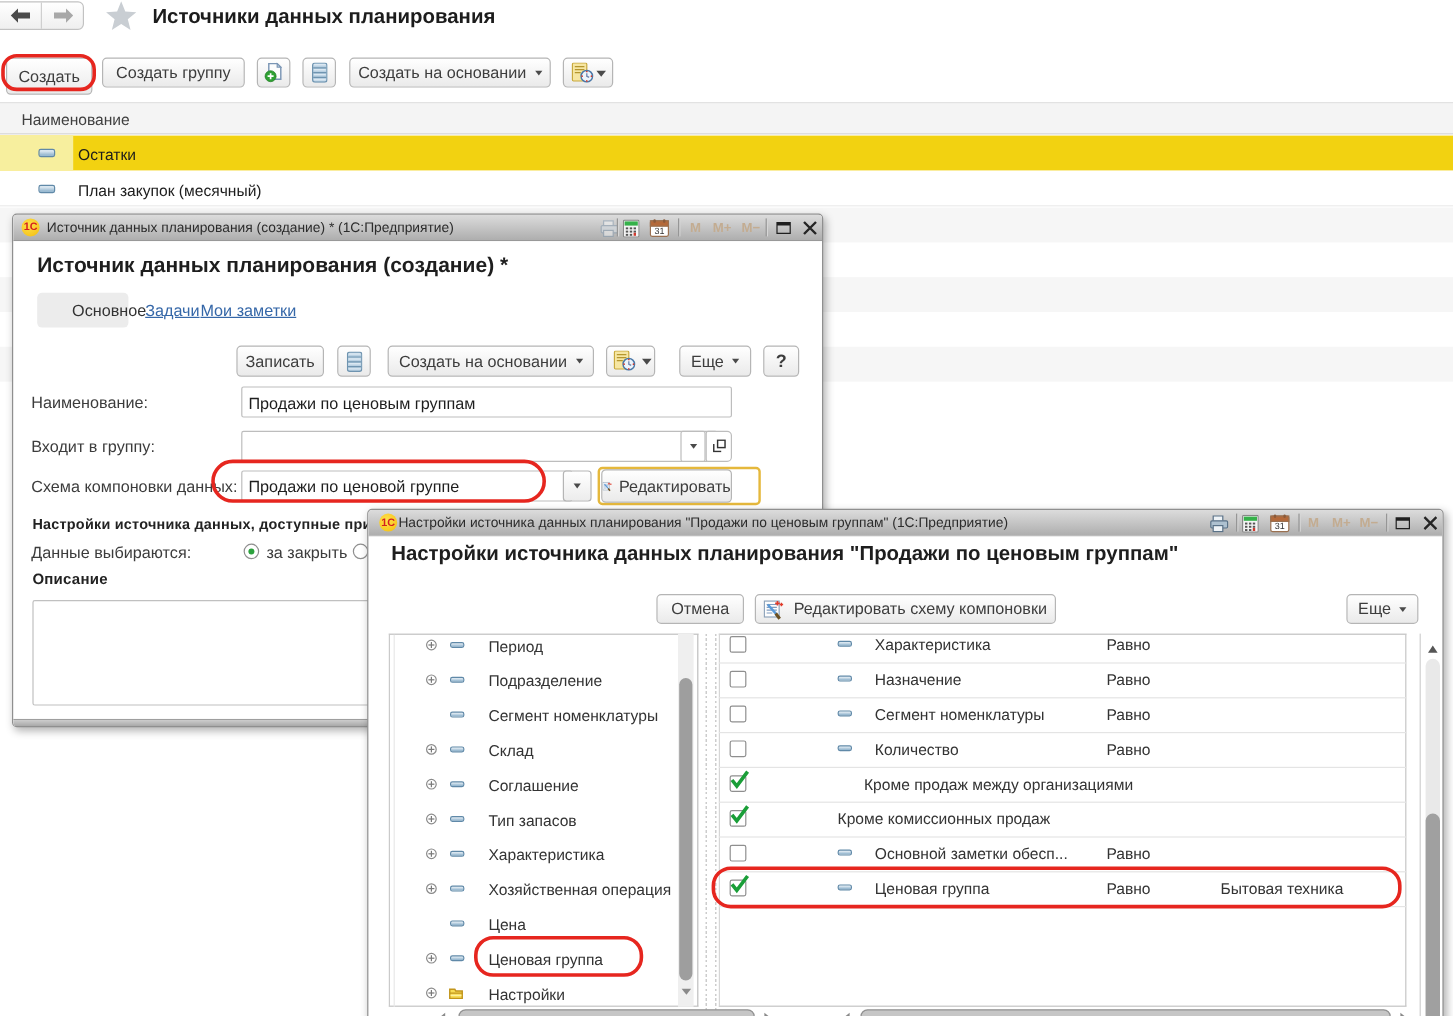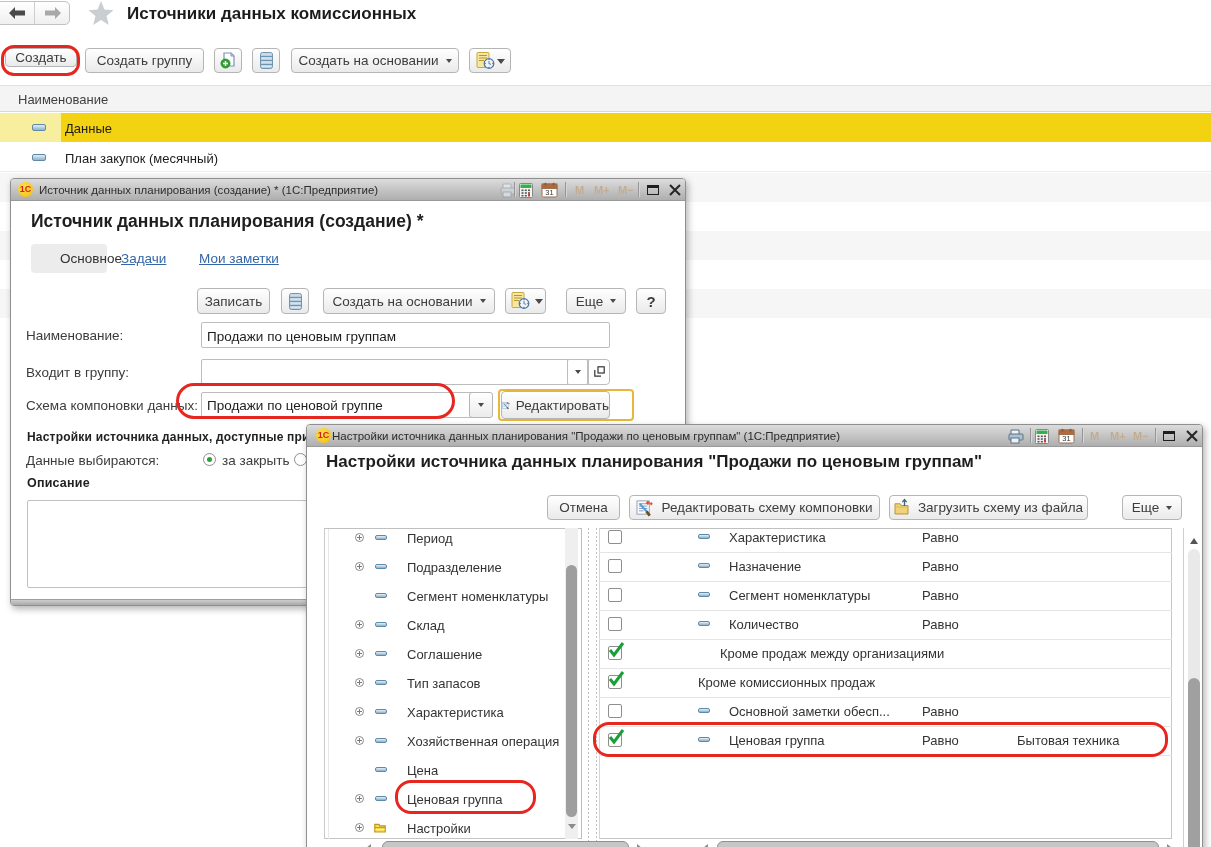--- a/index.html
+++ b/index.html
@@ -41,23 +41,23 @@
 <div class="abs" style="left:34px;top:2px;width:1px;height:22px;background:#cfcfcf;"></div>
 <svg class="abs" style="left:6px;top:6px" width="22" height="14" viewBox="0 0 22 14">
  <path d="M9 1 L3 7 L9 13 L9 9.5 L19 9.5 L19 4.5 L9 4.5 Z" fill="#4a4a4a"></path>
     </svg>
 <svg class="abs" style="left:42px;top:6px" width="22" height="14" viewBox="0 0 22 14">
  <path d="M13 1 L19 7 L13 13 L13 9.5 L3 9.5 L3 4.5 L13 4.5 Z" fill="#a8a8a8"></path>
     </svg>
 <svg class="abs" style="left:88px;top:1px" width="26" height="25" viewBox="0 0 26 25">
  <path d="M13 0 L16.4 8.6 L25.6 9.2 L18.5 15.1 L20.8 24 L13 19.1 L5.2 24 L7.5 15.1 L0.4 9.2 L9.6 8.6 Z" fill="#c9ced3"></path>
     </svg>
-<div class="abs" style="left:127px;top:4px;font-size:17px;font-weight:bold;color:#1c1c1c;">Источники данных комиссионных</div>
-
-<div class="btn" style="left:5px;top:48px;width:72px;height:19px;">Создать</div>
+<div class="abs" style="left:127px;top:4px;font-size:17px;font-weight:bold;color:#1c1c1c;">Источники данных планирования</div>
+
+<div class="btn" style="left:5px;top:48px;width:72px;height:31px;">Создать</div>
 <div class="btn" style="left:85px;top:48px;width:119px;height:25px;">Создать группу</div>
 <div class="btn" style="left:214px;top:48px;width:28px;height:25px;"></div>
 <svg class="abs" style="left:220px;top:52px" width="17" height="17" viewBox="0 0 17 17">
   <path d="M4 1 L11 1 L14 4 L14 14 L4 14 Z" fill="#fdfdfd" stroke="#7b96b5" stroke-width="1.2"></path>
   <path d="M11 1 L11 4 L14 4 Z" fill="#dde7f0" stroke="#7b96b5" stroke-width="1"></path>
   <circle cx="5.5" cy="11.5" r="4.6" fill="#2fa133" stroke="#1d7a22" stroke-width="0.6"></circle>
   <path d="M3 11.5 L8 11.5 M5.5 9 L5.5 14" stroke="#fff" stroke-width="1.4"></path>
     </svg>
 <div class="btn" style="left:252px;top:48px;width:28px;height:25px;"></div>
 <svg class="abs" style="left:260px;top:52px" width="13" height="17" viewBox="0 0 13 17">
@@ -80,21 +80,21 @@
       </g>
     </svg>
 <div class="abs" style="left:497px;top:59px;width:0;height:0;border-left:4px solid transparent;border-right:4px solid transparent;border-top:5px solid #4a4a4a;"></div>
 <div class="oval" style="left:1px;top:45px;width:79px;height:31px;border-radius:13px;"></div>
 
 <div class="abs" style="left:0;top:85px;width:1211px;height:27px;background:#f4f4f4;border-top:1px solid #e2e2e2;border-bottom:1px solid #d8d8d8;"></div>
 <div class="abs" style="left:18px;top:92px;font-size:13px;color:#3f3f3f;">Наименование</div>
 <div class="abs" style="left:0;top:113px;width:1211px;height:29px;background:#f2d211;"></div>
 <div class="abs" style="left:0;top:113px;width:61px;height:29px;background:#f7ef9e;"></div>
 <div class="pill" style="left:32px;top:124px;width:14px;height:7px;"></div>
-<div class="abs" style="left:65px;top:121px;font-size:13px;color:#1c1c1c;">Данные</div>
+<div class="abs" style="left:65px;top:121px;font-size:13px;color:#1c1c1c;">Остатки</div>
 <div class="abs" style="left:0;top:143px;width:1211px;height:29px;border-bottom:1px solid #ececec;"></div>
 <div class="pill" style="left:32px;top:154px;width:14px;height:7px;"></div>
 <div class="abs" style="left:65px;top:151px;font-size:13px;color:#1c1c1c;">План закупок (месячный)</div>
 <div class="abs" style="left:0;top:173px;width:1211px;height:29px;background:#f6f6f6;"></div>
 <div class="abs" style="left:0;top:231px;width:1211px;height:29px;background:#f6f6f6;"></div>
 <div class="abs" style="left:0;top:289px;width:1211px;height:29px;background:#f6f6f6;"></div>
 
 <div class="win" style="left:10px;top:178px;width:676px;height:428px;">
   <div class="tbar"></div>
   <div class="logo1c" style="left:7px;">1С</div>
@@ -134,21 +134,21 @@
   <div class="mtxt" style="left:607px;">M−</div>
   <div class="tsep" style="left:627px;"></div>
   <div class="wbtn-max" style="left:636px;"></div>
   <svg class="abs" style="left:658px;top:5px" width="12" height="12" viewBox="0 0 12 12">
     <path d="M1 1 L11 11 M11 1 L1 11" stroke="#252525" stroke-width="2"></path>
       </svg>
 
   <div class="abs" style="left:20px;top:32px;font-size:17.5px;font-weight:bold;color:#1e1e1e;">Источник данных планирования (создание) *</div>
   <div class="abs" style="left:20px;top:65px;width:76px;height:29px;background:#ececec;border-radius:4px;display:flex;align-items:center;justify-content:center;font-size:13.5px;color:#333;padding-left:44px;">Основное</div>
   <div class="abs" style="left:110px;top:72px;font-size:13.5px;color:#3567a8;text-decoration:underline;">Задачи</div>
-  <div class="abs" style="left:188px;top:72px;font-size:13.5px;color:#3567a8;text-decoration:underline;">Мои заметки</div>
+  <div class="abs" style="left:156px;top:72px;font-size:13.5px;color:#3567a8;text-decoration:underline;">Мои заметки</div>
 
   <div class="btn" style="left:186px;top:109px;width:73px;height:26px;">Записать</div>
   <div class="btn" style="left:270px;top:109px;width:28px;height:26px;"></div>
   <svg class="abs" style="left:278px;top:114px" width="13" height="17" viewBox="0 0 13 17">
     <rect x="0.5" y="0.5" width="12" height="16" rx="2" fill="#b9d0e2" stroke="#6f94b0"></rect>
     <path d="M1 4.5 H12 M1 8.5 H12 M1 12.5 H12" stroke="#6f94b0" stroke-width="1"></path>
     <path d="M1.5 2 H11.5 M1.5 6.2 H11.5 M1.5 10.2 H11.5 M1.5 14.4 H11.5" stroke="#dbe8f2" stroke-width="1.2"></path>
       </svg>
   <div class="btn" style="left:312px;top:109px;width:172px;height:26px;">Создать на основании<span class="car"></span></div>
   <div class="btn" style="left:494px;top:109px;width:41px;height:26px;"></div>
@@ -260,27 +260,20 @@
   <div class="btn" style="left:322px;top:70px;width:251px;height:25px;">
     <svg width="19" height="18" viewBox="0 0 20 19" style="margin-right:6px">
       <rect x="1" y="2" width="13" height="14" fill="#fdfdfd" stroke="#8aa0b8"></rect>
       <path d="M3 5 H12 M3 7.5 H12 M3 10 H12 M3 12.5 H8" stroke="#7f9cc0" stroke-width="1"></path>
       <path d="M4 5 L11.5 13.5" stroke="#5a9ad8" stroke-width="2.2"></path>
       <path d="M11 13 L14.5 17.5" stroke="#6b5022" stroke-width="2.8"></path>
       <path d="M12.5 2 L12.5 6 M10.5 4 L14.5 4" stroke="#e03a2a" stroke-width="1.4"></path>
       <path d="M16 3.5 L16 6.5 M14.5 5 L17.5 5" stroke="#e03a2a" stroke-width="1.2"></path>
         </svg>
     Редактировать схему компоновки</div>
-  <div class="btn" style="left:582px;top:70px;width:199px;height:25px;">
-    <svg width="17" height="19" viewBox="0 0 17 19" style="margin-right:7px">
-      <path d="M1 6 L1 16 L14 16 L14 7.5 L7.5 7.5 L6.2 5.8 L1 5.8 Z" fill="#efd27a" stroke="#b8923a" stroke-width="1"></path>
-      <path d="M1.5 9 L13.5 9" stroke="#d9b85a" stroke-width="1"></path>
-      <path d="M10.5 8 L10.5 2 M8.3 4.2 L10.5 1.6 L12.7 4.2" stroke="#3d6880" stroke-width="1.3" fill="none"></path>
-        </svg>
-    Загрузить схему из файла</div>
   <div class="btn" style="left:815px;top:70px;width:60px;height:25px;">Еще<span class="car"></span></div>
 
   <div class="abs" style="left:17px;top:103px;width:258px;height:311px;border-top:1px solid #c0c0c0;border-left:1px solid #cacaca;border-right:1px solid #bdbdbd;border-bottom:1px solid #c4c4c4;"></div>
   <div class="abs" style="left:21px;top:104px;width:1px;height:310px;background:#e8e8e8;"></div>
 
   <div class="abs" style="left:281px;top:103px;width:1px;height:340px;background-image:repeating-linear-gradient(#c0c0c0 0 2px,#fff 2px 4px);"></div>
   <div class="abs" style="left:289px;top:103px;width:1px;height:340px;background-image:repeating-linear-gradient(#c0c0c0 0 2px,#fff 2px 4px);"></div>
 
   <div class="abs" style="left:292px;top:103px;width:573px;height:311px;border-top:1px solid #c0c0c0;border-left:1px solid #d6d6d6;border-right:1px solid #c6c6c6;border-bottom:1px solid #c4c4c4;"></div>
   <div class="abs" style="left:876px;top:103px;width:1px;height:340px;background:#cfcfcf;"></div>

